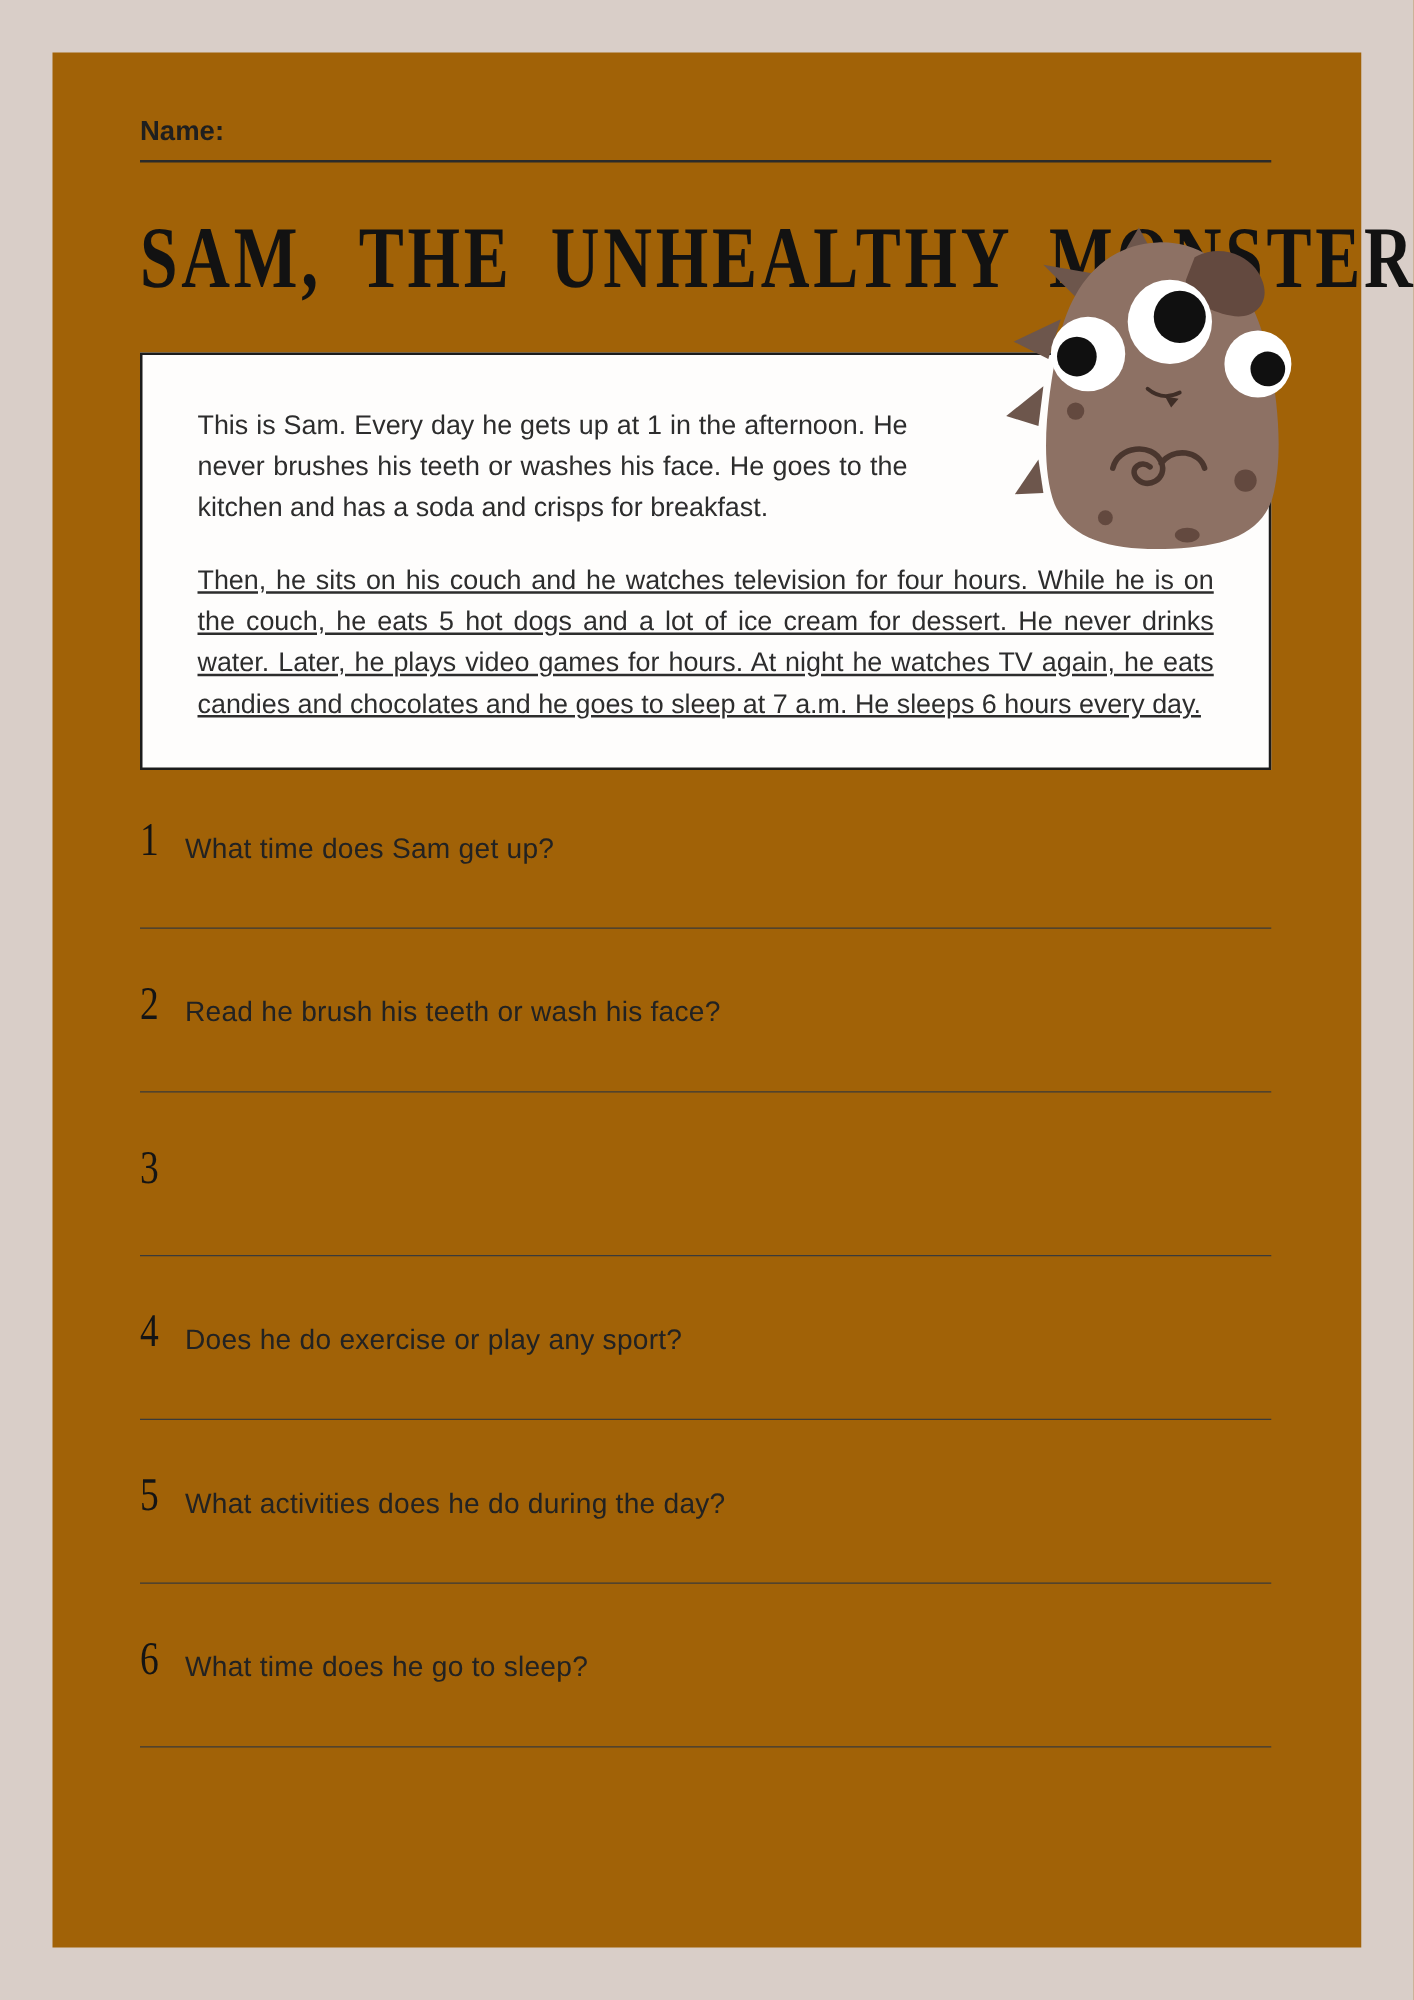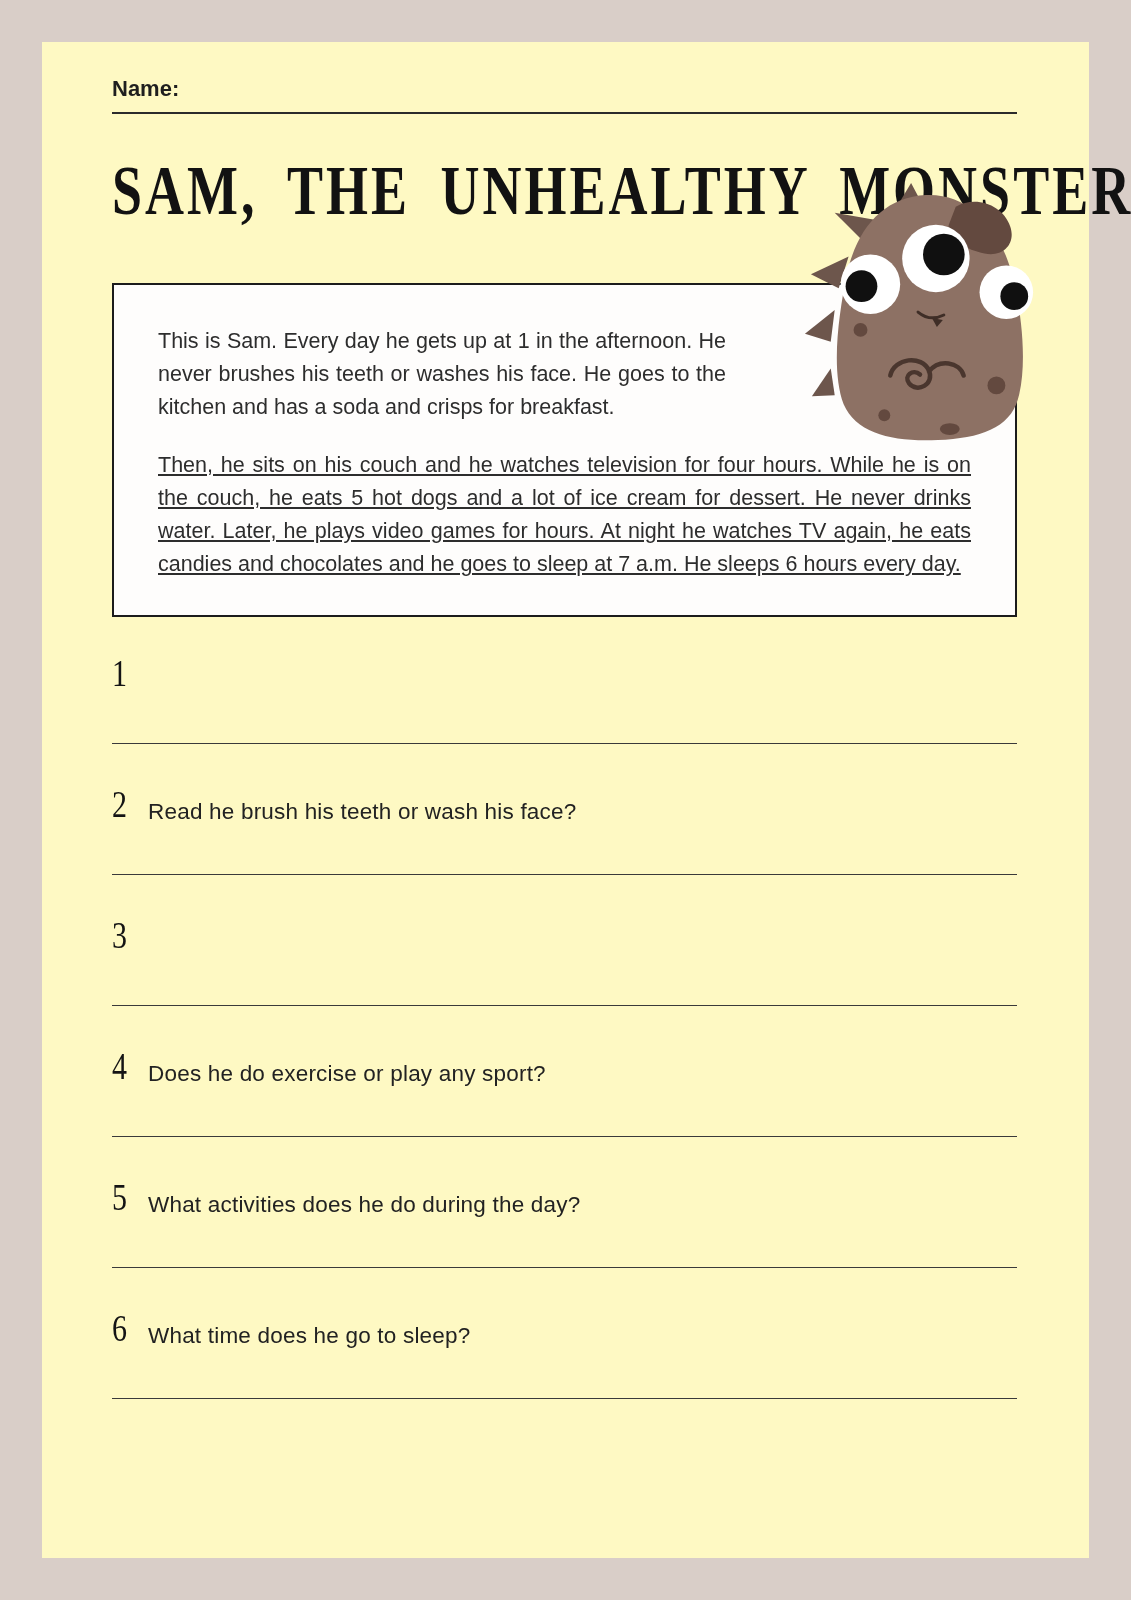--- a/index.html
+++ b/index.html
@@ -7,22 +7,22 @@
   body {
     height: 1600px;
     background: #d9cec8;
     font-family: "Liberation Sans", sans-serif;
     color: #1f1f1f;
     position: relative;
   }
   .page {
     position: absolute;
     inset: 42px;
-    background: #fef9c3;
-    padding: 34px 72px 0 70px;
+    background: #a16207;
+    padding: 50px 72px 0 70px;
   }
 
   
   .name-date-row {
     display: grid;
     grid-template-columns: 58.5% 1fr;
     font-size: 22px;
     font-weight: 700;
     padding-bottom: 10px;
     border-bottom: 2px solid #2b2b2b;
@@ -51,21 +51,21 @@
   .instructions {
     margin-top: 22px;
     font-size: 22px;
     font-weight: 700;
     line-height: 1.35;
     color: #1d1d1d;
   }
   .instructions span { display: block; }
 
   
-  .passage-wrap { position: relative; margin-top: 51px; }
+  .passage-wrap { position: relative; margin-top: 34px; }
   .passage-box {
     border: 2.5px solid #1c1c1c;
     padding: 40px 44px 34px 44px;
     background: #fefdfc;
   }
   .passage-box p {
     font-size: 21.5px;
     line-height: 33px;
     text-align: justify;
     color: #2d2d2d;
@@ -162,20 +162,21 @@
       <path d="M134 138 l 5 9 l 6 -7 Z" fill="#3f2e27"></path>
 
       <path d="M92 196 c 4 -18 32 -21 39 -5 c 6 14 -12 23 -20 13 c -6 -8 4 -15 11 -9 M131 192 c 10 -13 31 -10 35 4" stroke="#4a362e" stroke-width="4.5" fill="none" stroke-linecap="round"></path>
     </svg>
   </div>
 
   <ol class="questions">
     <li class="question">
       <div class="q-row">
         <span class="q-num">1</span>
+        <span class="q-text">What time does Sam get up?</span>
       </div>
       <div class="answer-line"></div>
     </li>
     <li class="question">
       <div class="q-row">
         <span class="q-num">2</span>
         <span class="q-text">Read he brush his teeth or wash his face?</span>
       </div>
       <div class="answer-line"></div>
     </li>

